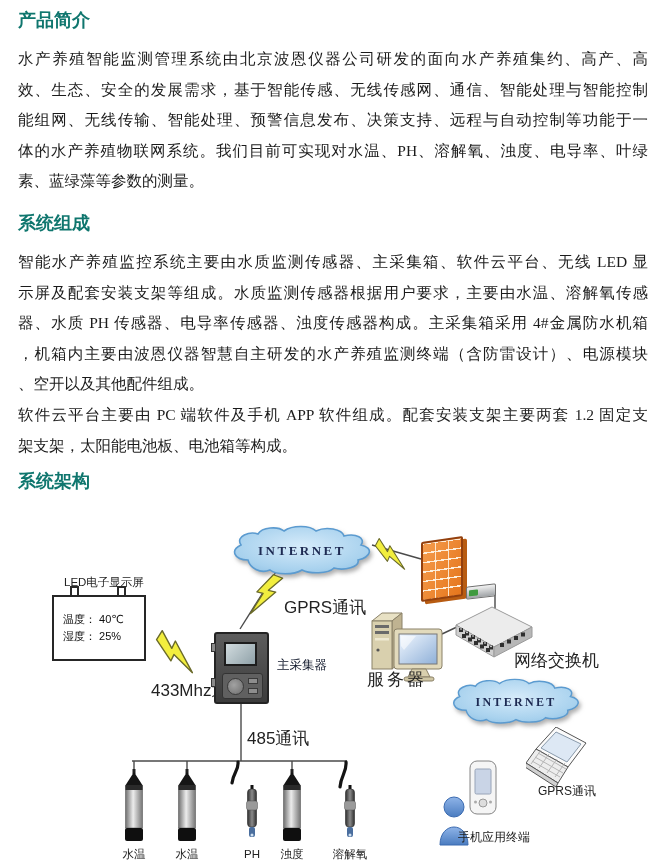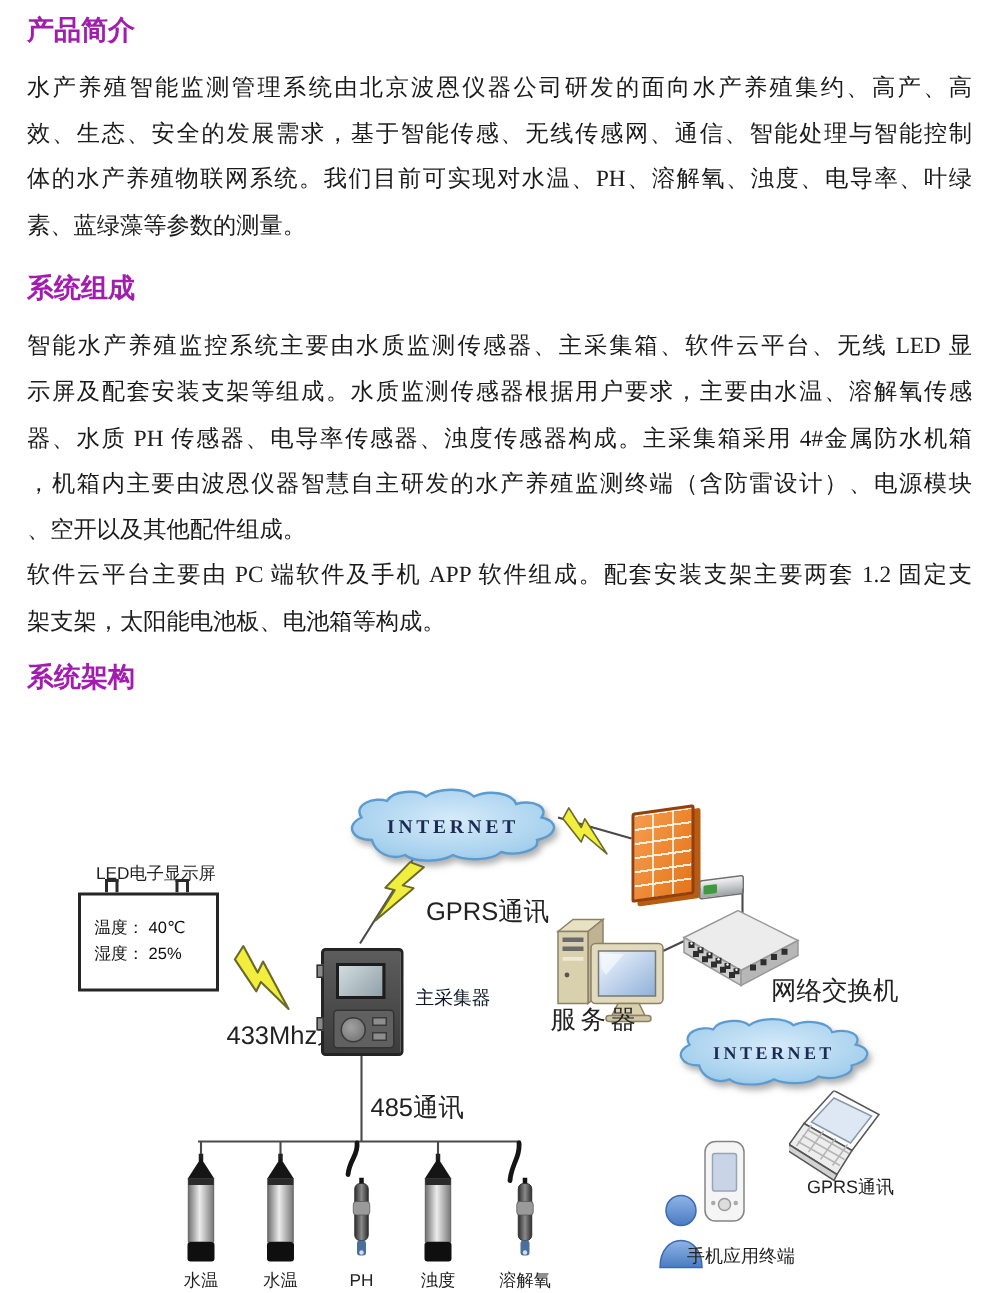--- a/index.html
+++ b/index.html
@@ -2,21 +2,21 @@
 <html><head>
 <meta charset="utf-8">
 <style>
   html,body{margin:0;padding:0;}
   body{
     width:666px;height:862px;background:#ffffff;position:relative;overflow:hidden;
     font-family:"Liberation Serif","DejaVu Serif",serif;color:#1b1b1b;
   }
   .doc{position:absolute;left:18px;top:0;width:630px;}
   .hd{font-family:"Liberation Sans","DejaVu Sans",sans-serif;font-weight:bold;
-      font-size:18px;line-height:24px;margin:0;color:#a21caf;}
+      font-size:18px;line-height:24px;margin:0;color:#0f766e;}
   #hd1{margin-top:8px;}
   #hd2{margin-top:14px;}
   #hd3{margin-top:8px;}
   .para{margin:12px 0 0 0;}
   .para.cont{margin-top:0;}
   .jline{font-size:15.5px;line-height:30.6px;height:30.6px;white-space:nowrap;
          text-align:justify;text-align-last:justify;overflow:hidden;}
   .jline.last{text-align-last:left;white-space:normal;}
 
   
@@ -74,20 +74,21 @@
 </style>
 </head>
 <body>
 
 <div class="doc">
   <h1 class="hd" id="hd1">产品简介</h1>
   <div class="para">
 
   <div class="jline">水产养殖智能监测管理系统由北京波恩仪器公司研发的面向水产养殖集约、高产、高</div>
       <div class="jline">效、生态、安全的发展需求，基于智能传感、无线传感网、通信、智能处理与智能控制</div>
+      <div class="jline">能组网、无线传输、智能处理、预警信息发布、决策支持、远程与自动控制等功能于一</div>
       <div class="jline">体的水产养殖物联网系统。我们目前可实现对水温、PH、溶解氧、浊度、电导率、叶绿</div>
       <div class="jline last">素、蓝绿藻等参数的测量。</div>
     </div>
   <h1 class="hd" id="hd2">系统组成</h1>
   <div class="para">
 
   <div class="jline">智能水产养殖监控系统主要由水质监测传感器、主采集箱、软件云平台、无线 LED 显</div>
       <div class="jline">示屏及配套安装支架等组成。水质监测传感器根据用户要求，主要由水温、溶解氧传感</div>
       <div class="jline">器、水质 PH 传感器、电导率传感器、浊度传感器构成。主采集箱采用 4#金属防水机箱</div>
       <div class="jline">，机箱内主要由波恩仪器智慧自主研发的水产养殖监测终端（含防雷设计）、电源模块</div>
@@ -293,21 +294,21 @@
           <rect x="11.5" y="0" width="3" height="5" fill="#222"></rect>
           <polygon points="13,3 22,17 4,17" fill="#151515"></polygon>
           <rect x="4.5" y="17" width="17" height="42" fill="url(#gs)" stroke="#5c5c5c" stroke-width="0.6"></rect>
           <rect x="4.5" y="17" width="17" height="4" fill="#2a2a2a"></rect>
           <rect x="4" y="59" width="18" height="13" rx="2" fill="#0f0f0f"></rect>
         </svg>
 
         <div class="sensor-label">水温</div>
       </div>
 
-      <div class="sensor slim" style="left: 219px; text-align: right;">
+      <div class="sensor slim" style="left: 230px; text-align: right;">
 
         <svg class="slim-svg" width="18" height="58">
           <rect x="7.5" y="0" width="3" height="5" fill="#111"></rect>
           <rect x="4.5" y="4" width="9" height="38" rx="3.5" fill="url(#gd)" stroke="#2a2a2a" stroke-width="0.6"></rect>
           <rect x="3.5" y="16" width="11" height="9" rx="2" fill="#9a9a9a" stroke="#555" stroke-width="0.5"></rect>
           <rect x="6" y="42" width="6" height="10" rx="2" fill="#4a6e9e"></rect>
           <circle cx="9" cy="50" r="1.5" fill="#cfe0f0"></circle>
         </svg>
         <div class="sensor-label">PH</div>
       </div>

